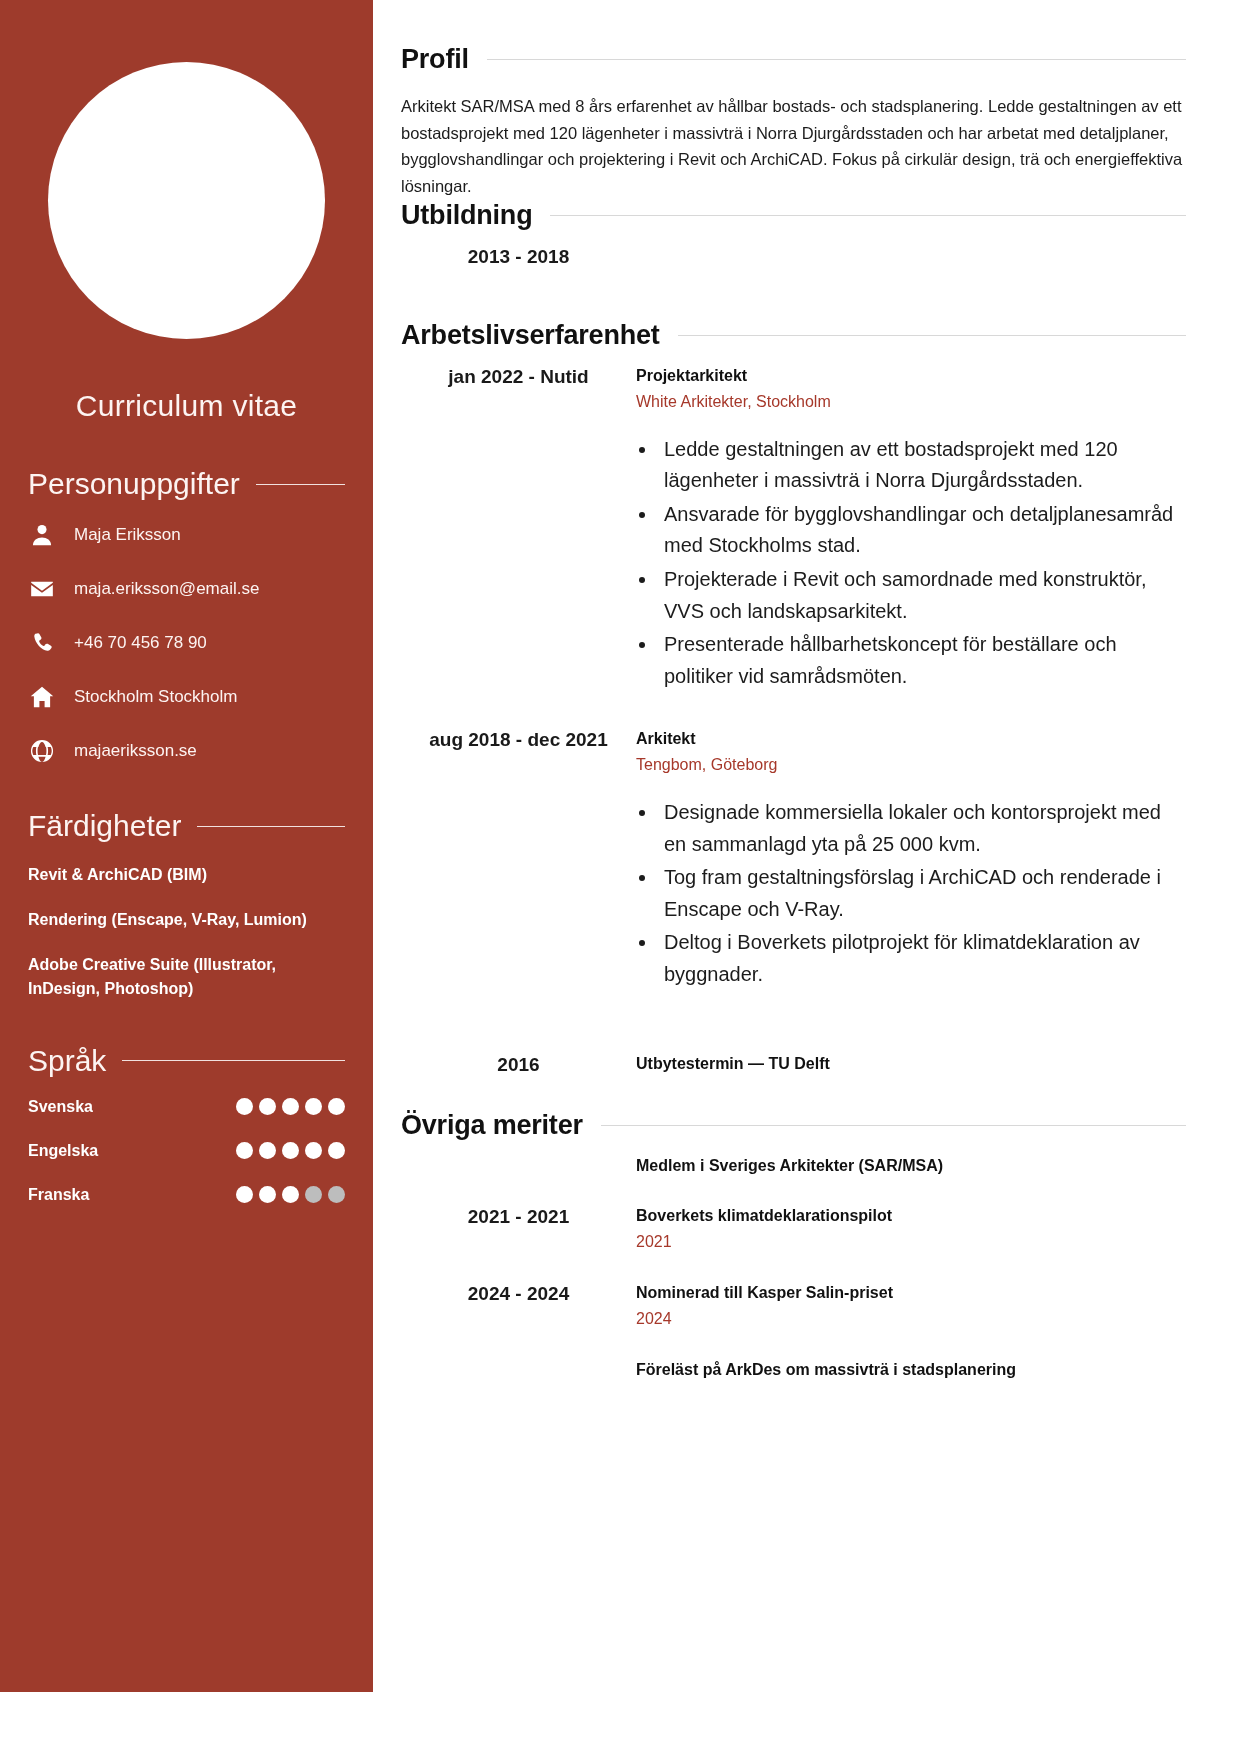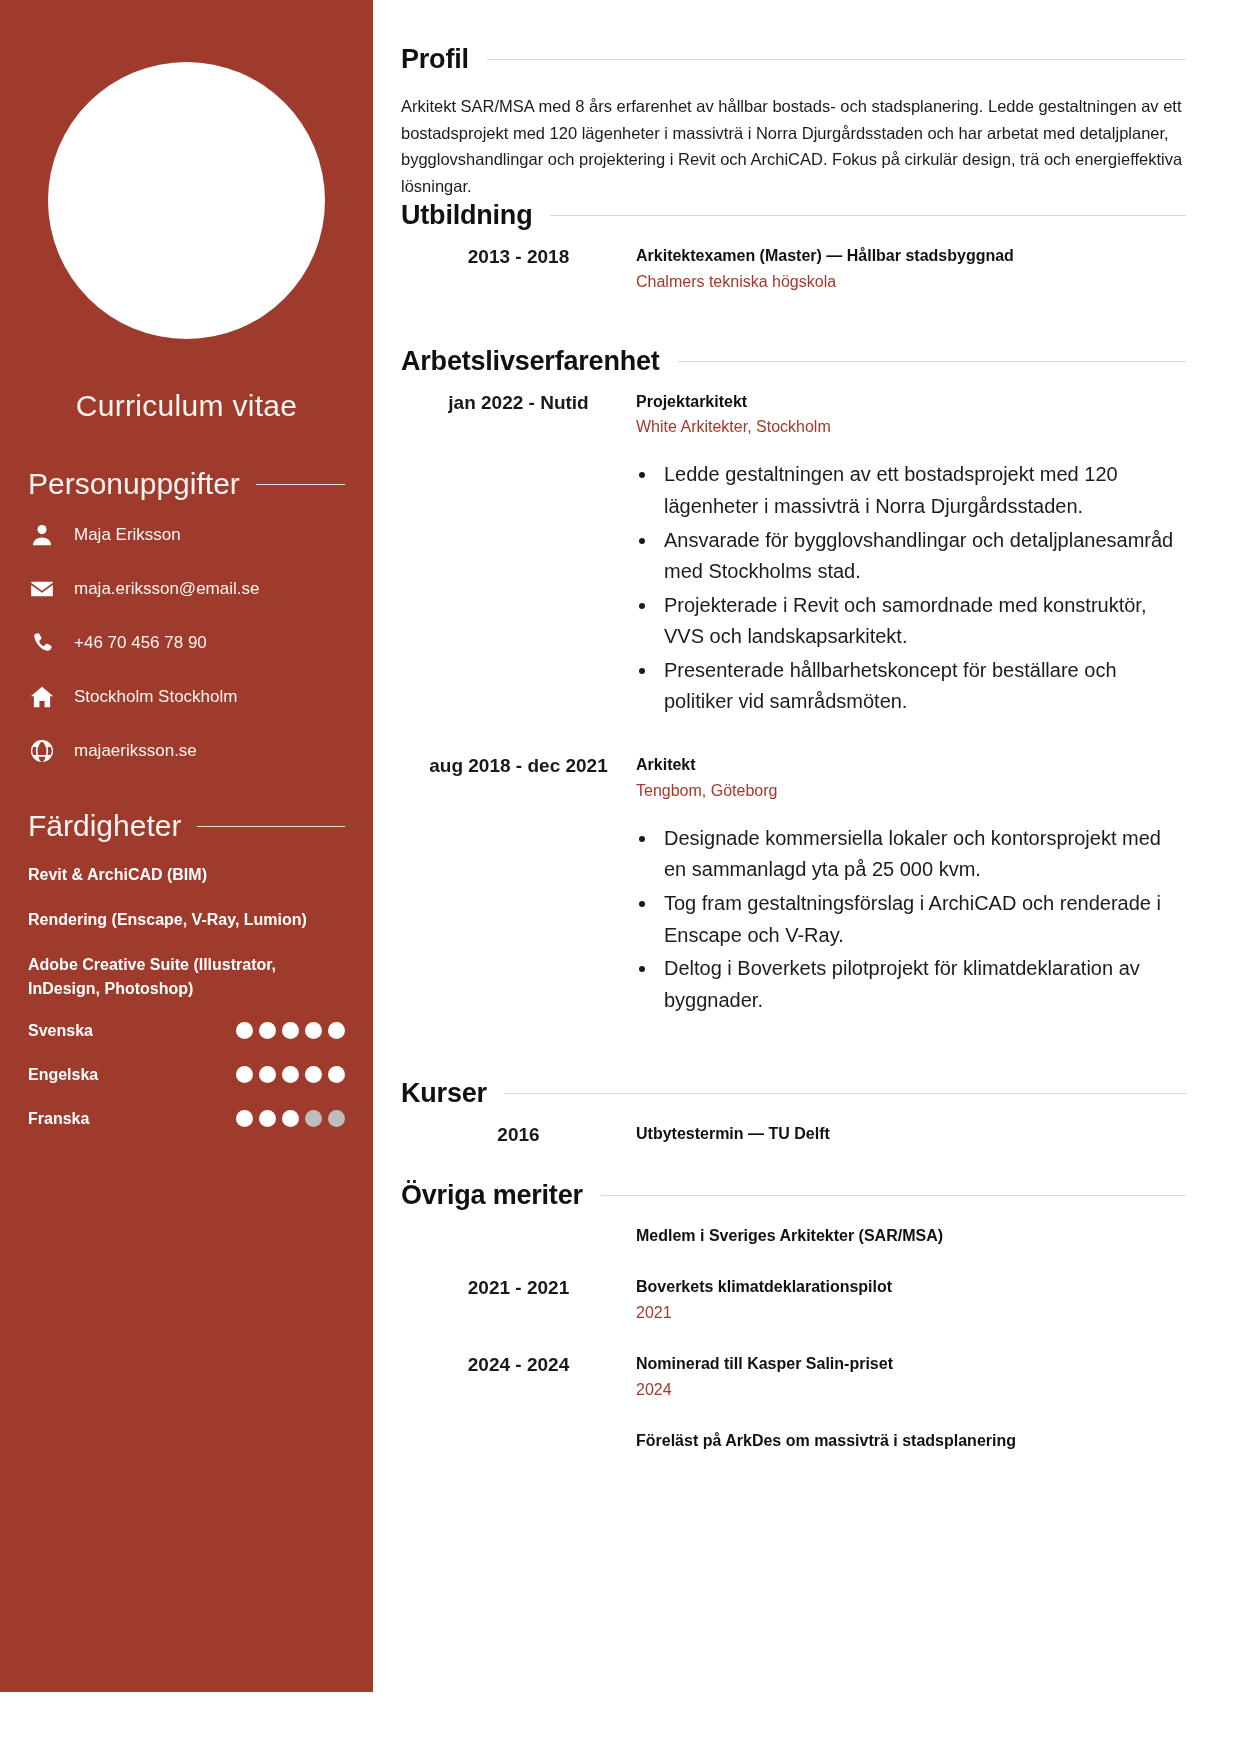--- a/index.html
+++ b/index.html
@@ -168,20 +168,24 @@
     <div class="side-head">
       <span class="sh-text">Färdigheter</span>
       <span class="sh-rule"></span>
     </div>
     <div id="skills">
         <div class="skill-item">Revit &amp; ArchiCAD (BIM)</div>
         <div class="skill-item">Rendering (Enscape, V-Ray, Lumion)</div>
         <div class="skill-item">Adobe Creative Suite (Illustrator, InDesign, Photoshop)</div>
       </div>
 
+    <div class="side-head">
+      <span class="sh-text">Språk</span>
+      <span class="sh-rule"></span>
+    </div>
     <div id="languages">
         <div class="lang-row">
           <span class="lang-name">Svenska</span>
           <span class="dots">
             <span class="dot"></span>
             <span class="dot"></span>
             <span class="dot"></span>
             <span class="dot"></span>
             <span class="dot"></span>
           </span>
@@ -218,24 +222,20 @@
     </div>
     <p class="profile-text">Arkitekt SAR/MSA med 8 års erfarenhet av hållbar bostads- och stadsplanering. Ledde gestaltningen av ett bostadsprojekt med 120 lägenheter i massivträ i Norra Djurgårdsstaden och har arbetat med detaljplaner, bygglovshandlingar och projektering i Revit och ArchiCAD. Fokus på cirkulär design, trä och energieffektiva lösningar.</p>
 
     <div class="sec-head tight">
       <span class="h-text">Utbildning</span>
       <span class="h-rule"></span>
     </div>
     <div id="education">
         <div class="entry">
           <div class="entry-date">2013 - 2018</div>
-          <div class="entry-body">
-            <div class="entry-title">Arkitektexamen (Master) — Hållbar stadsbyggnad</div>
-            <div class="entry-sub">Chalmers tekniska högskola</div>
-          </div>
         </div>
         <div style="height: 10px;"></div>
       </div>
 
     <div class="block-gap-lg"></div>
 
     <div class="sec-head tight">
       <span class="h-text">Arbetslivserfarenhet</span>
       <span class="h-rule"></span>
     </div>
@@ -264,24 +264,20 @@
               <li>Tog fram gestaltningsförslag i ArchiCAD och renderade i Enscape och V-Ray.</li>
               <li>Deltog i Boverkets pilotprojekt för klimatdeklaration av byggnader.</li>
             </ul>
           </div>
         </div>
         <div style="height: 26px;"></div>
       </div>
 
     <div class="block-gap"></div>
 
-    <div class="sec-head tight">
-      <span class="h-text">Kurser</span>
-      <span class="h-rule"></span>
-    </div>
     <div id="courses">
         <div class="entry">
           <div class="entry-date">2016</div>
           <div class="entry-body">
             <div class="entry-title">Utbytestermin — TU Delft</div>
           </div>
         </div>
         <div style="height: 10px;"></div>
       </div>
 

